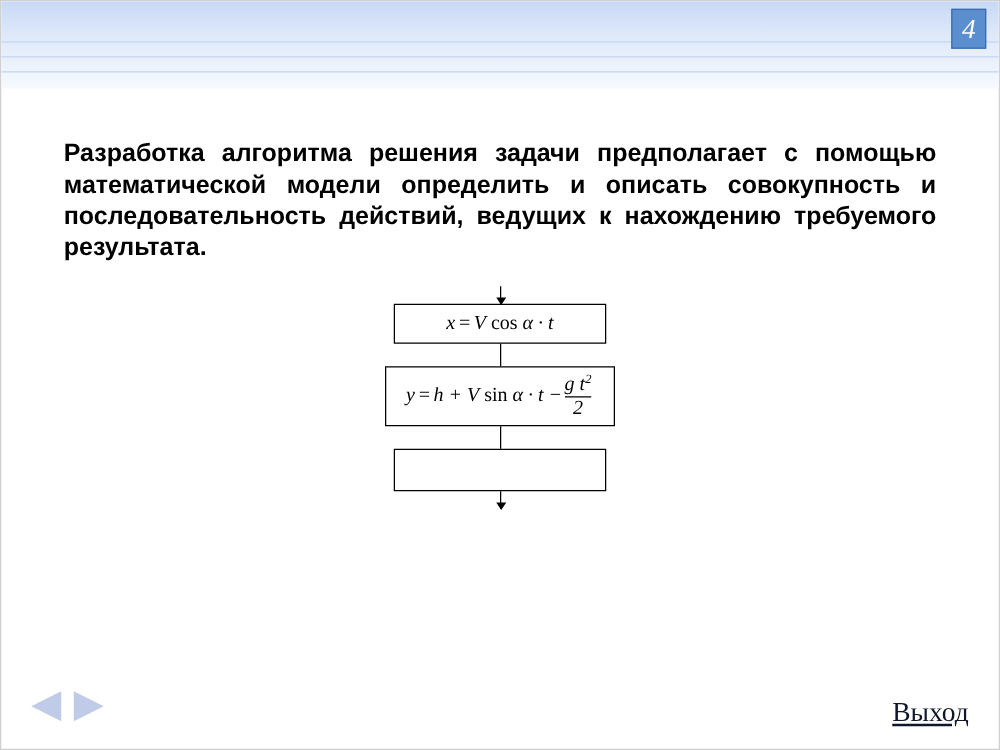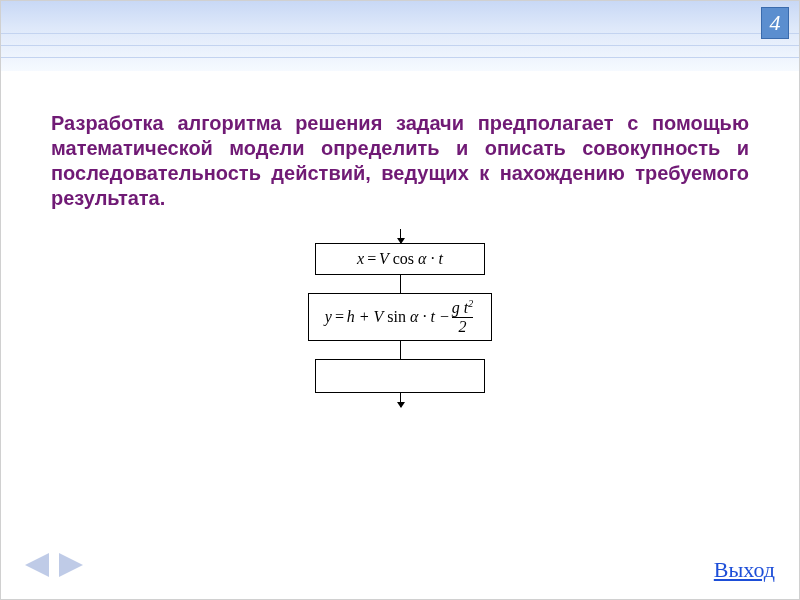--- a/index.html
+++ b/index.html
@@ -40,21 +40,21 @@
     font-style: italic;
     font-size: 22px;
   }
   .content {
     padding: 40px 50px 0 50px;
   }
   .paragraph {
     font-family: Tahoma, Verdana, Geneva, sans-serif;
     font-size: 20px;
     font-weight: bold;
-    color: #701a75;
+    color: #000000;
     text-align: justify;
     line-height: 1.25;
   }
   .paragraph .non-bold { font-weight: normal; }
   .flow-area {
     margin-top: 18px;
     display: flex;
     flex-direction: column;
     align-items: center;
   }
@@ -115,21 +115,21 @@
     border-bottom: 12px solid transparent;
   }
   .nav-arrow.prev { border-right: 24px solid #bfcbe7; }
   .nav-arrow.next { border-left: 24px solid #bfcbe7; }
   .exit-link {
     position: absolute;
     right: 24px;
     bottom: 16px;
     font-family: "Times New Roman", serif;
     font-size: 22px;
-    color: #1d4ed8;
+    color: #0f172a;
     text-decoration: underline;
     cursor: pointer;
   }
 </style>
 </head>
 <body>
 
 <div class="header">
   <div class="header-line" style="top:32px"></div>
   <div class="header-line" style="top:44px"></div>

